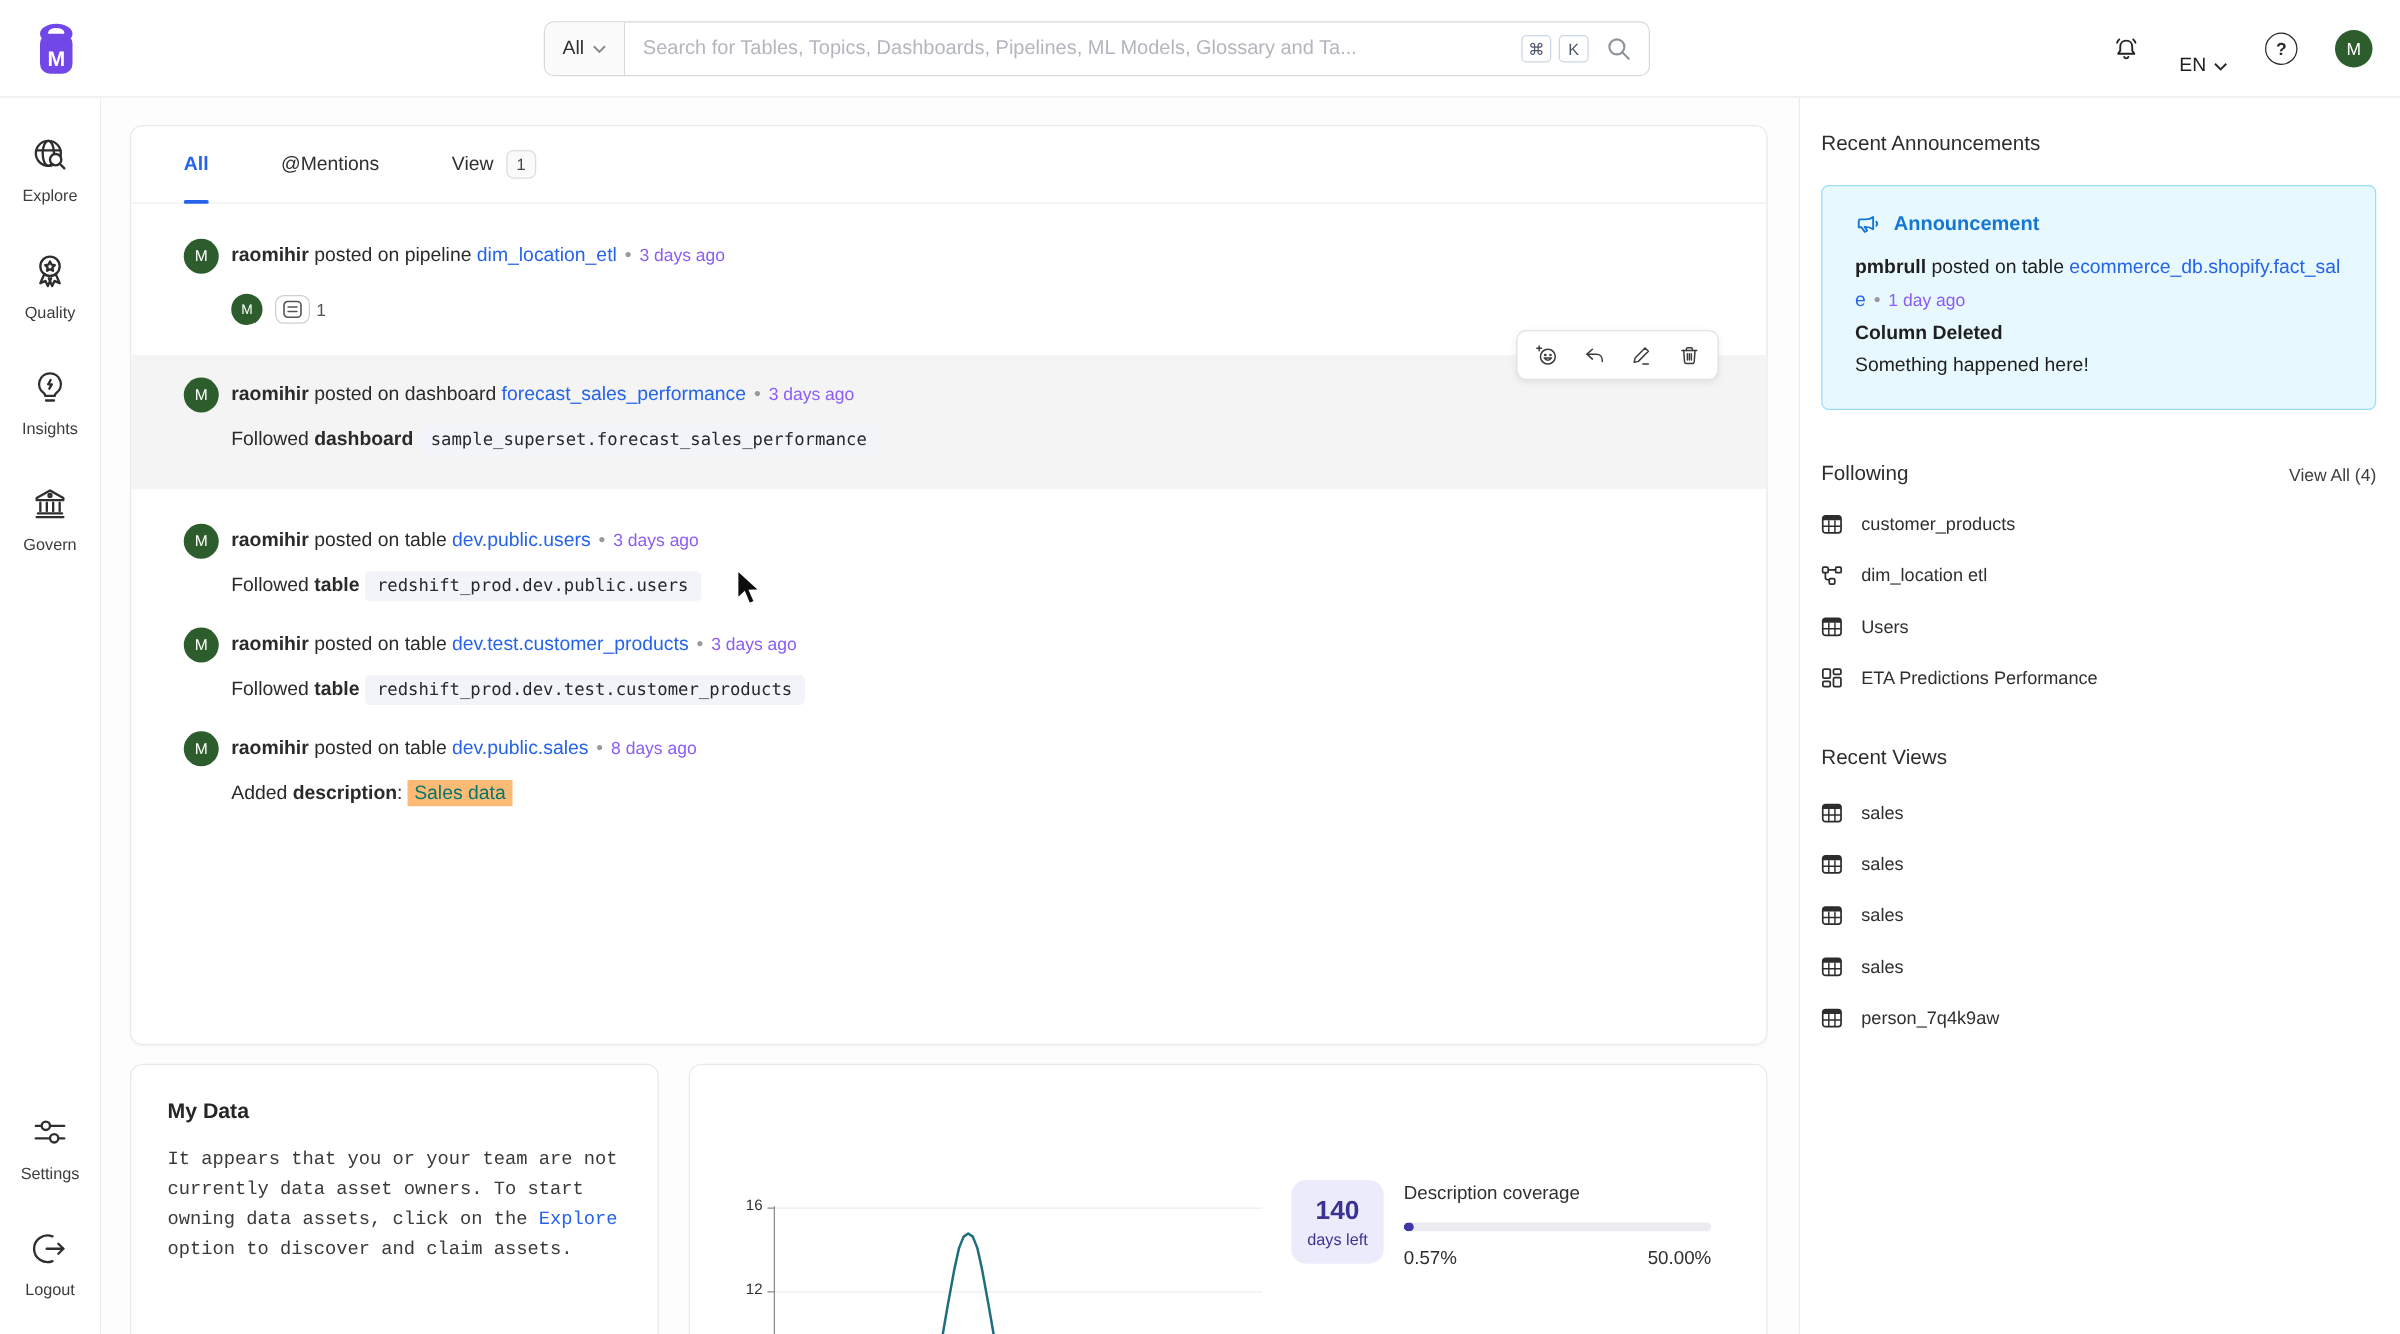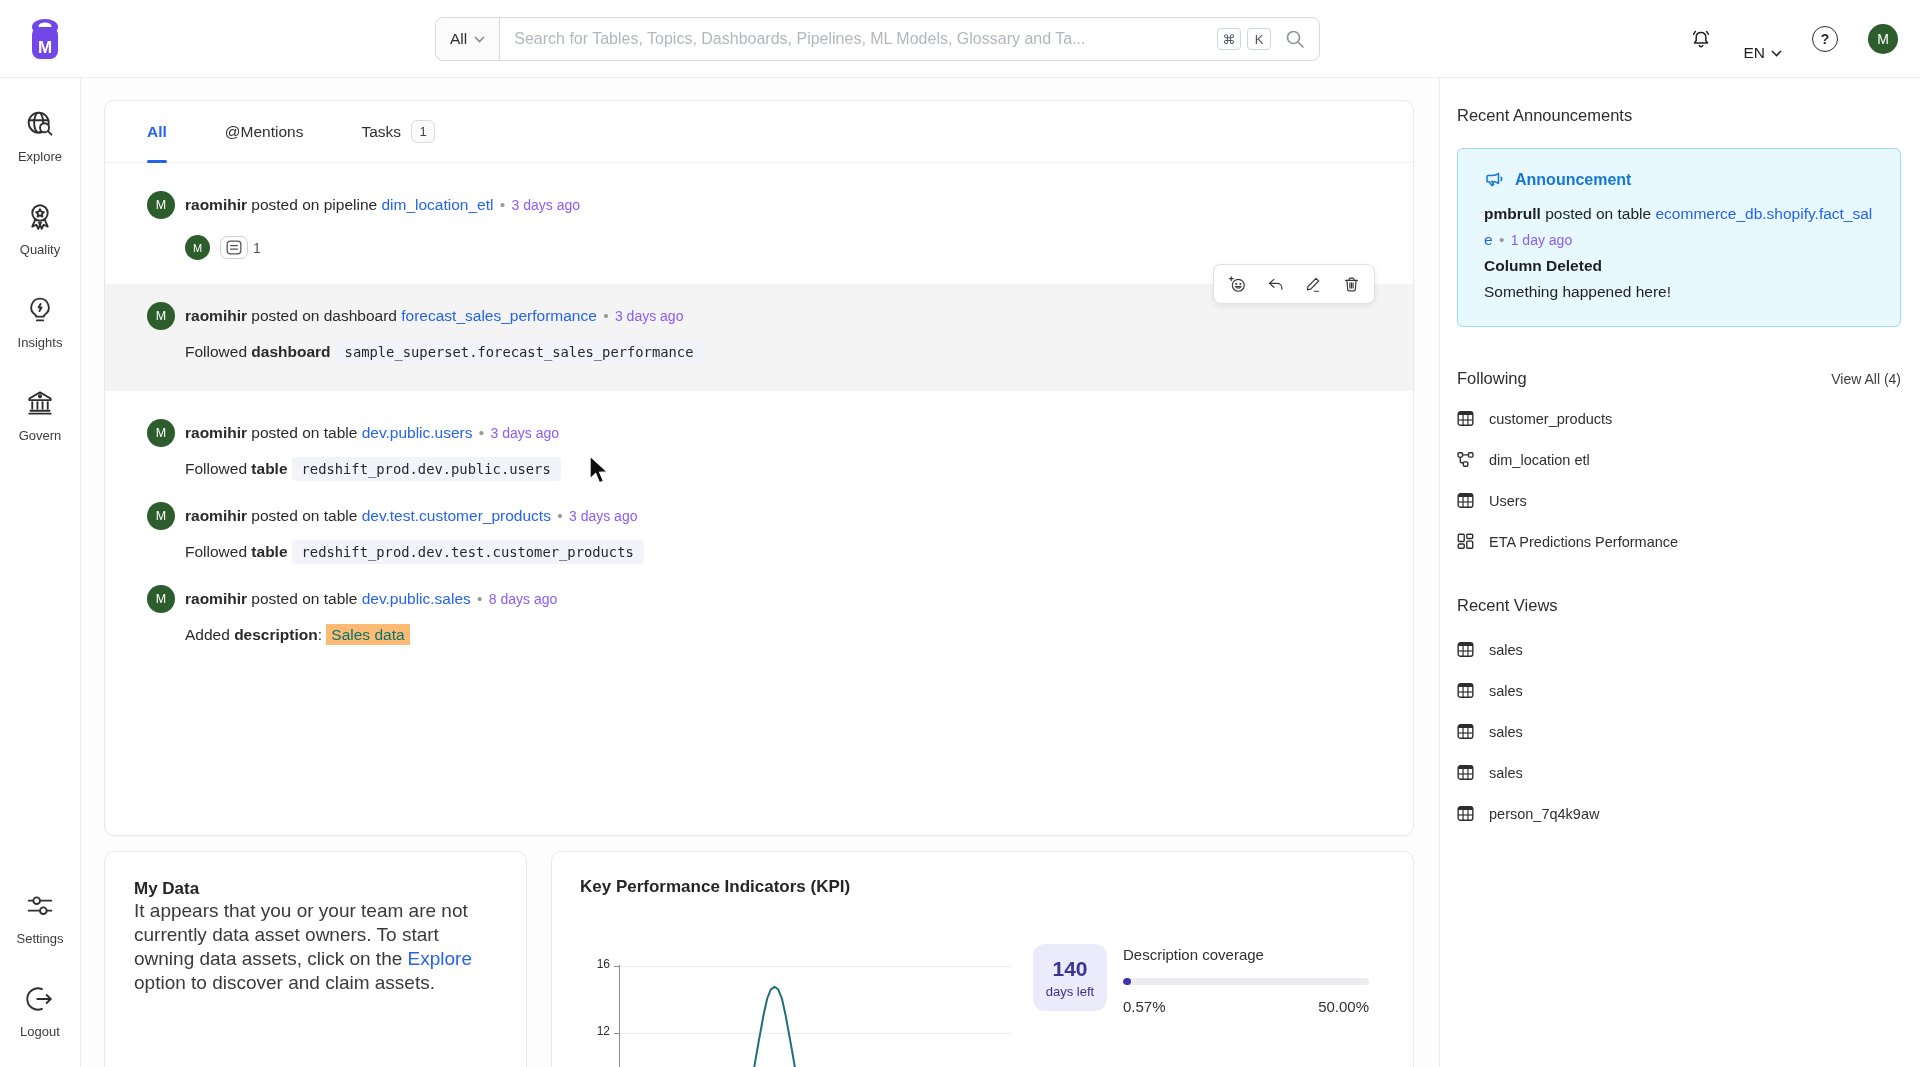--- a/index.html
+++ b/index.html
@@ -76,21 +76,21 @@
 
   .hover-toolbar { position:absolute; right:38px; top:-20px; background:#fff; border:1px solid #e1e1e1;
     border-radius:8px; box-shadow:0 2px 6px rgba(0,0,0,.08); display:flex; padding:3px 4px; }
   .tool-btn { width:38px; height:32px; display:flex; align-items:center; justify-content:center;
     cursor:pointer; border-radius:6px; }
 
   
   .mydata-card { position:absolute; left:23px; top:773px; width:423px; height:310px; background:#fff;
     border:1px solid #e9e9e9; border-radius:10px; padding:27px 29px; }
   .card-title { font-size:17px; font-weight:bold; color:#262626; }
-  .mydata-text { font-size:19px; line-height:24px; color:#3a3a3a; }
+  .mydata-text { margin-top:17px; font-size:15px; line-height:24px; color:#3a3a3a;font-family:Liberation Mono, monospace; }
   .mydata-text a { color:#2563eb; }
 
   .kpi-card { position:absolute; left:470px; top:773px; width:863px; height:310px; background:#fff;
     border:1px solid #e9e9e9; border-radius:10px; padding:25px 28px; overflow:hidden; }
   .kpi-chart { position:absolute; left:18px; top:46px; width:470px; height:250px; }
   .grid-row { position:absolute; left:0; width:440px; height:1px; }
   .grid-row .tick-lbl { position:absolute; left:0; top:-9px; width:40px; text-align:right;
     font-size:12px; color:#2f2f2f; }
   .grid-row .tick-mark { position:absolute; left:44px; top:0; width:6px; height:1px; background:#8a8a8a; }
   .grid-row .grid-line { position:absolute; left:50px; right:0; top:0; height:1px; background:#ededed; }
@@ -236,21 +236,21 @@
 
   <div class="feed-card">
     <div class="tabs">
       <div class="tab active">
         <span>All</span>
       </div>
       <div class="tab">
         <span>@Mentions</span>
       </div>
       <div class="tab">
-        <span>Tasks</span>
+        <span>View</span>
         <span class="badge">1</span>
       </div>
     </div>
     <div class="entries">
         <div class="entry">
     <div class="entry-head">
       <span class="avatar">M</span>
       <span><b>raomihir</b> posted on pipeline
         <a>dim_location_etl</a>
         <span class="dot">•</span>
@@ -348,21 +348,20 @@
   </div>
 
   <div class="mydata-card">
     <div class="card-title">My Data</div>
     <div class="mydata-text">
       <span>It appears that you or your team are not currently data asset owners. To start owning data assets, click on the </span><a>Explore</a><span> option to discover and claim assets.</span>
     </div>
   </div>
 
   <div class="kpi-card">
-    <div class="card-title">Key Performance Indicators (KPI)</div>
 
     <div class="kpi-chart">
       <div class="grid-row" style="top:68px;">
         <span class="tick-lbl">16</span>
         <span class="tick-mark"></span>
           <span class="grid-line"></span>
       </div>
       <div class="grid-row" style="top:135px;">
         <span class="tick-lbl">12</span>
         <span class="tick-mark"></span>

